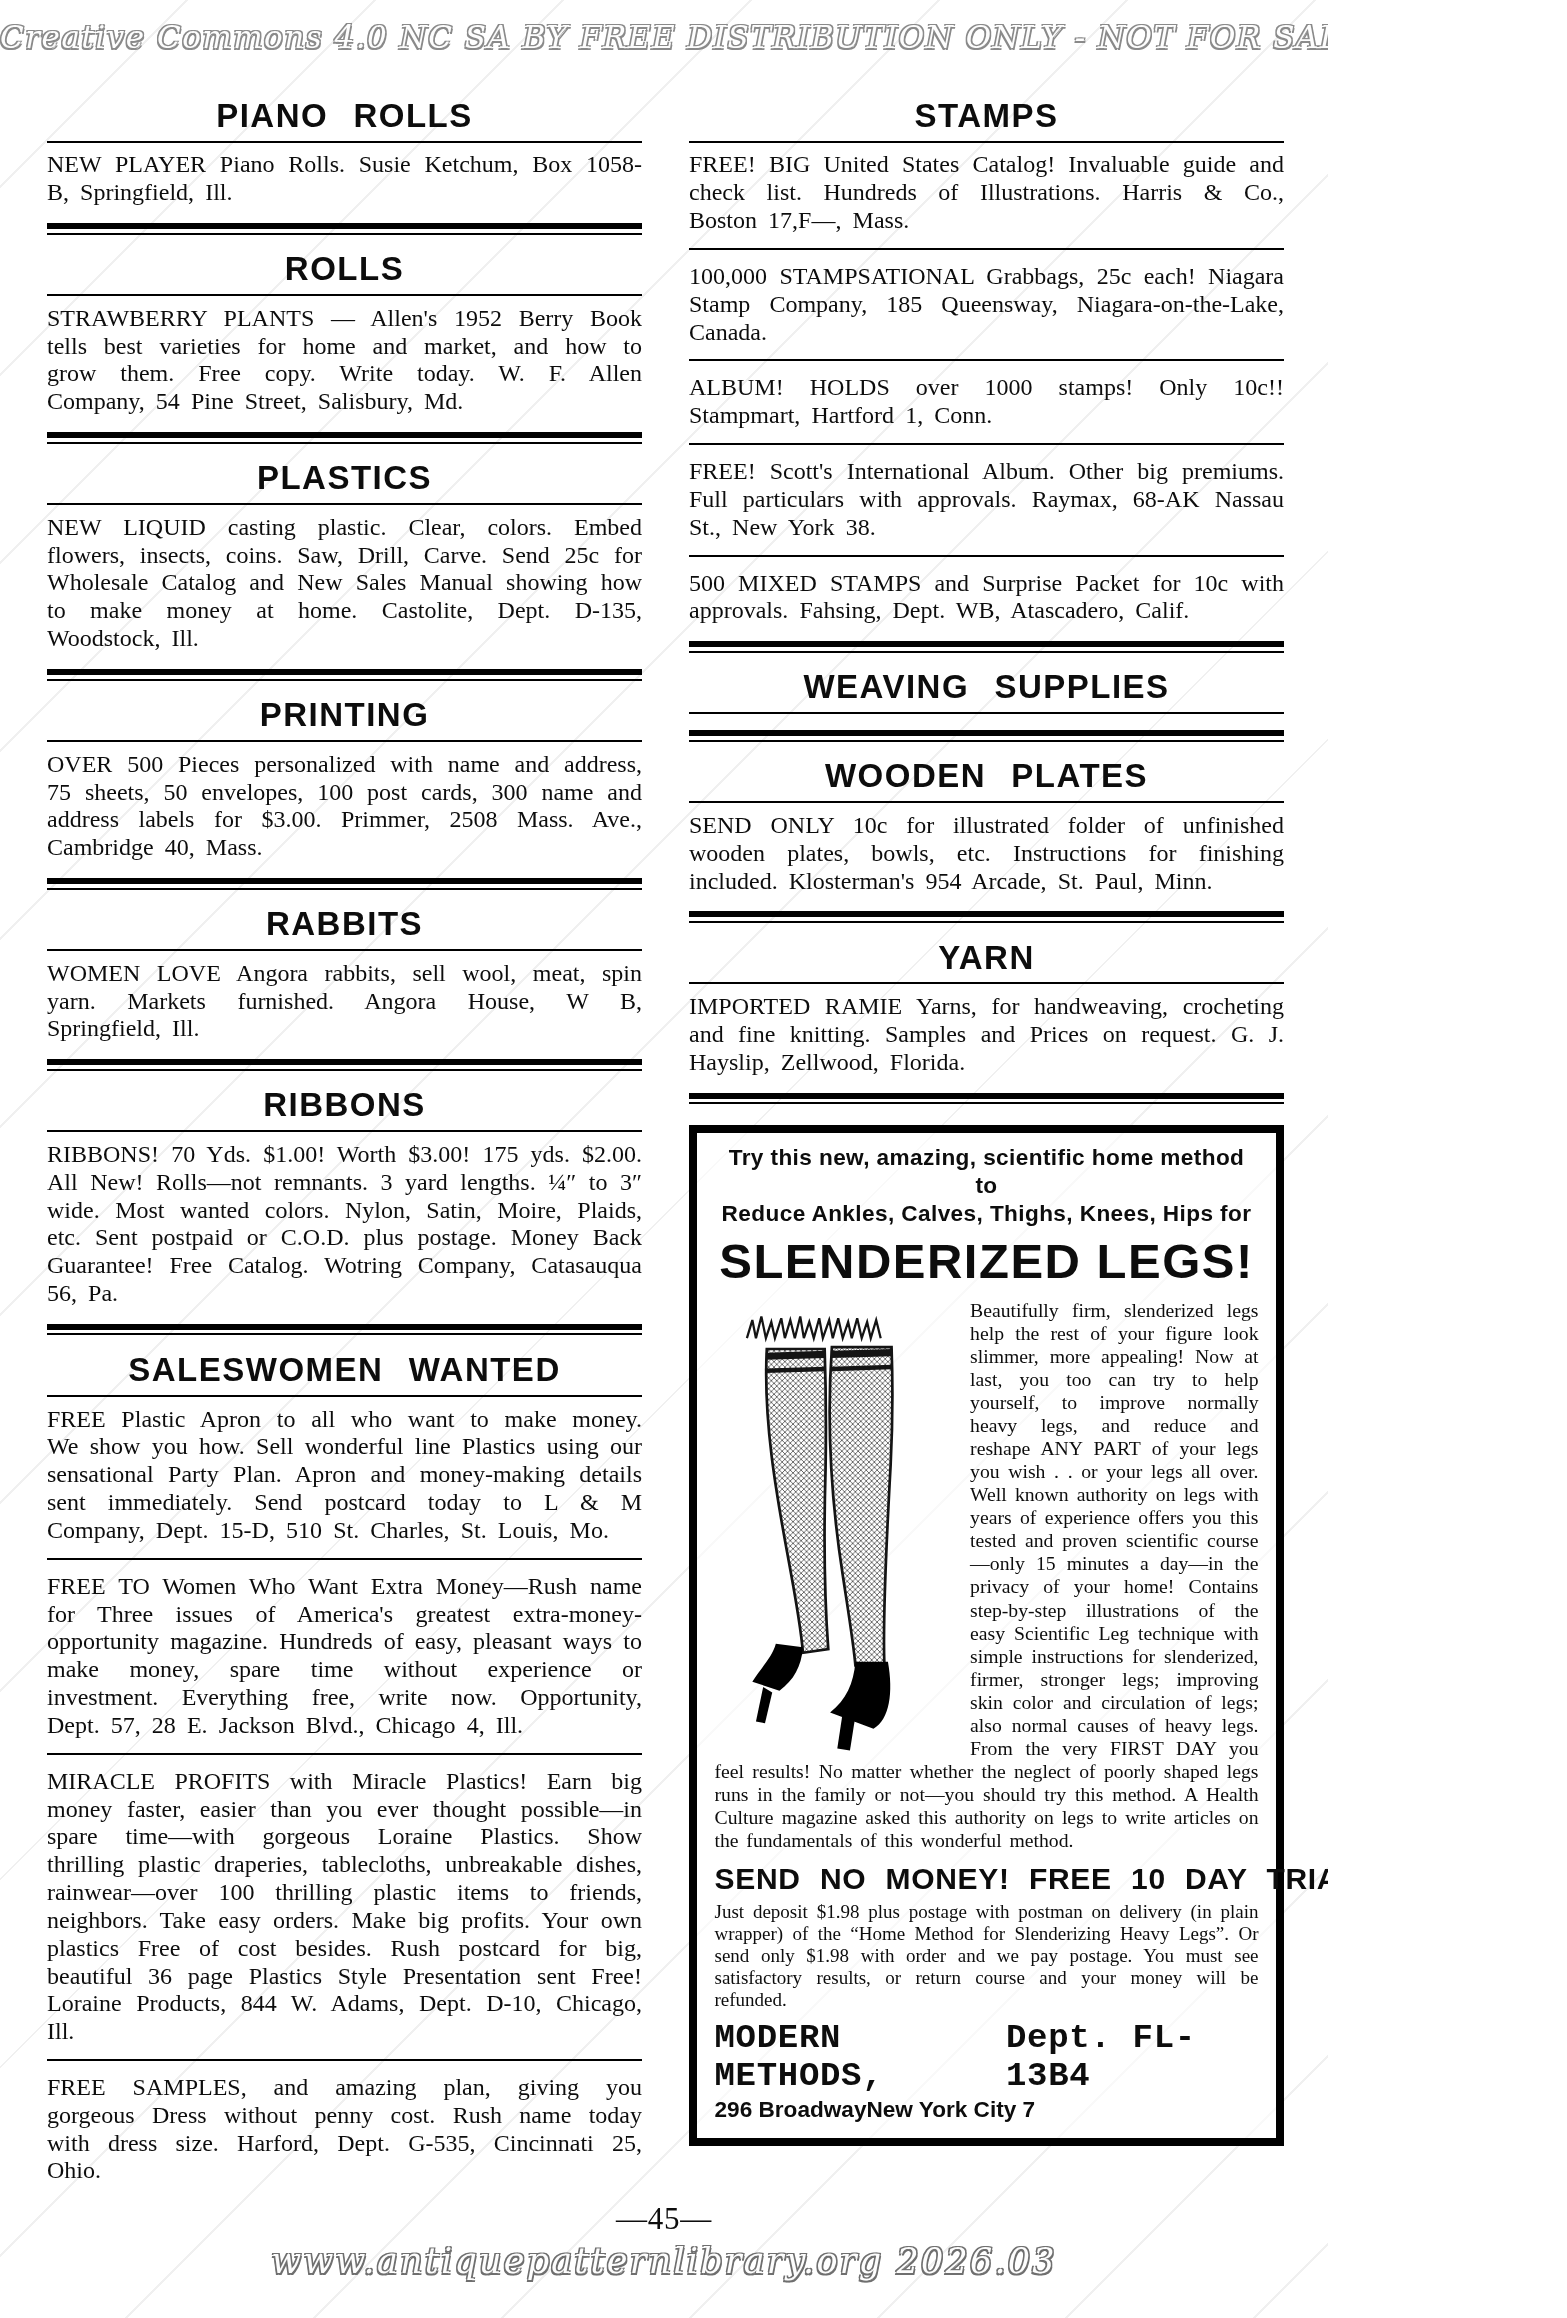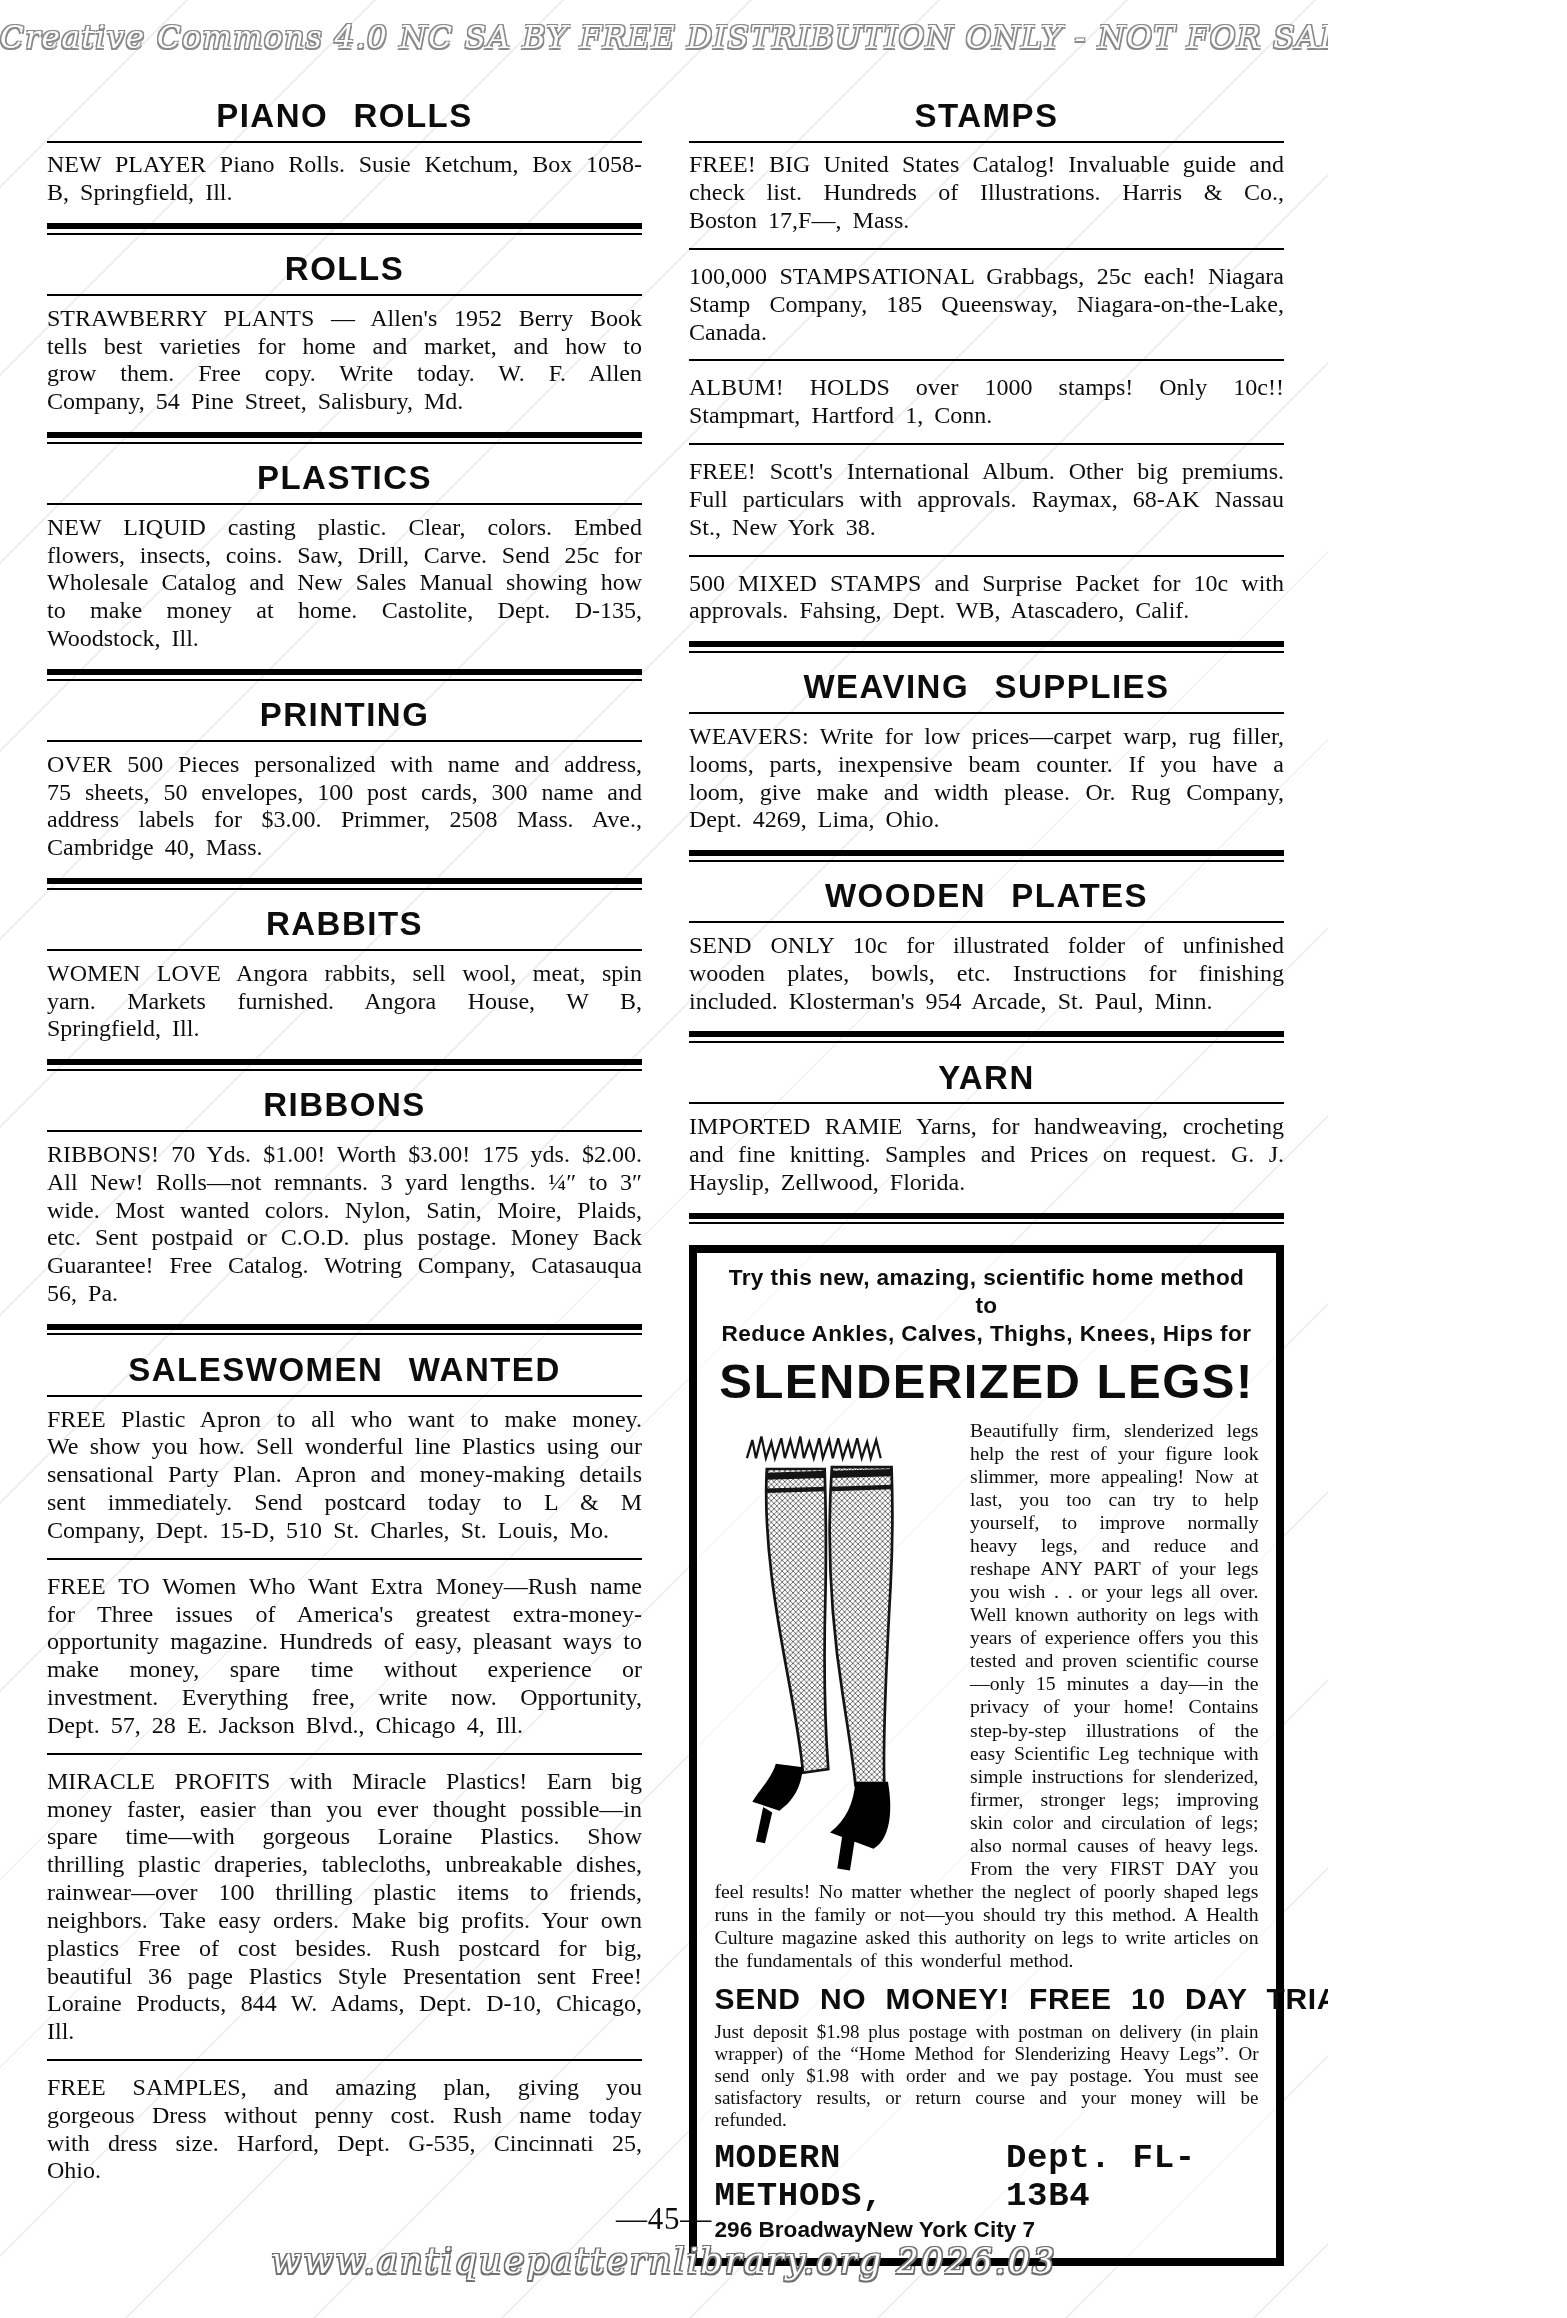--- a/index.html
+++ b/index.html
@@ -211,21 +211,20 @@
         <div class="sep"></div>
         <p class="entry">FREE! Scott's International Album. Other big premiums. Full particulars with approvals. Raymax, 68-AK Nassau St., New York 38.</p>
         <div class="sep"></div>
         <p class="entry">500 MIXED STAMPS and Surprise Packet for 10c with approvals. Fahsing, Dept. WB, Atascadero, Calif.</p>
         <div class="sec-end"></div>
       </section>
 
       <section>
         <h2 class="sec-h">WEAVING SUPPLIES</h2>
         <div class="h-rule"></div>
-        <p class="entry">WEAVERS: Write for low prices—carpet warp, rug filler, looms, parts, inexpensive beam counter. If you have a loom, give make and width please. Or. Rug Company, Dept. 4269, Lima, Ohio.</p>
         <div class="sec-end"></div>
       </section>
 
       <section>
         <h2 class="sec-h">WOODEN PLATES</h2>
         <div class="h-rule"></div>
         <p class="entry">SEND ONLY 10c for illustrated folder of unfinished wooden plates, bowls, etc. Instructions for finishing included. Klosterman's 954 Arcade, St. Paul, Minn.</p>
         <div class="sec-end"></div>
       </section>
 

